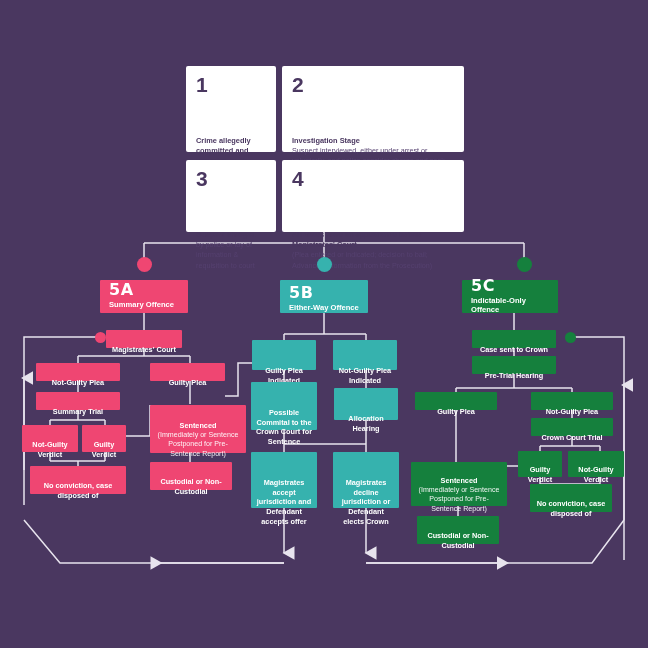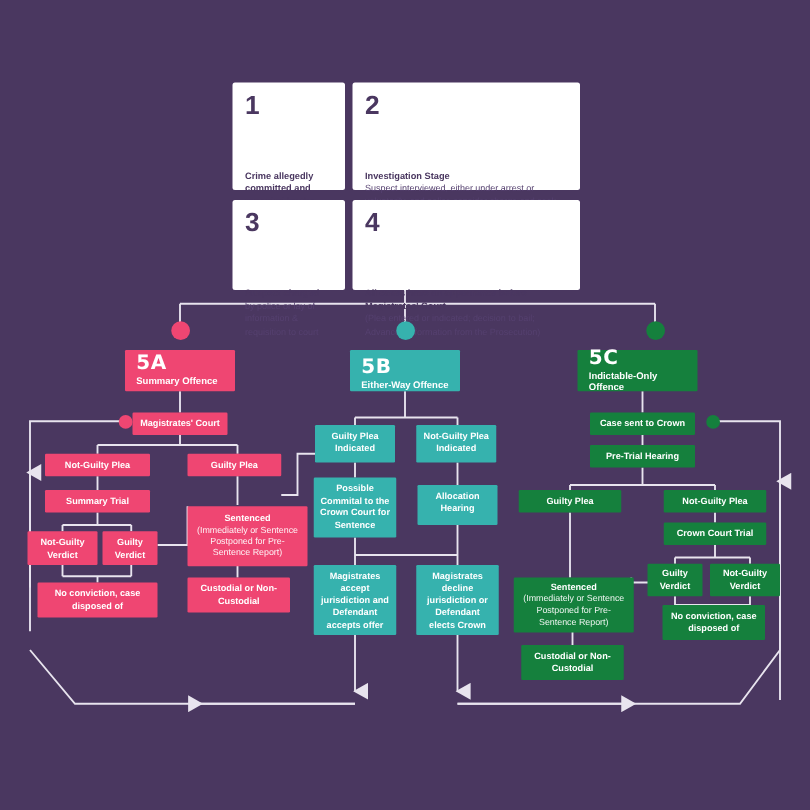--- a/index.html
+++ b/index.html
@@ -26,21 +26,21 @@
 
   
   .chip{border-radius:1px;align-items:flex-start;justify-content:center;text-align:left;
         padding:5px 9px 6px 9px;}
   .chip .code{font-size:16px;font-weight:bold;line-height:1;letter-spacing:0.5px;
               font-family:"DejaVu Sans", sans-serif;}
   .chip .name{font-size:7.6px;font-weight:bold;line-height:1.2;margin-top:2px;}
 
   
   .node{border-radius:1px;padding:4px 5px;}
-  .node .t{font-size:7.3px;font-weight:bold;line-height:1.32;}
+  .node .t{font-size:7.3px;font-weight:bold;line-height:1.32;margin-top:22px;}
   .node .s{font-size:7.1px;font-weight:normal;line-height:1.32;opacity:.92;}
 
   .pink{background:#ef4672;}
   .teal{background:#36b2ae;justify-content:space-between;}
   .amber{background:#15803d;}
 
   .dot{position:absolute;border-radius:50%;}
 </style>
 </head>
 <body>

